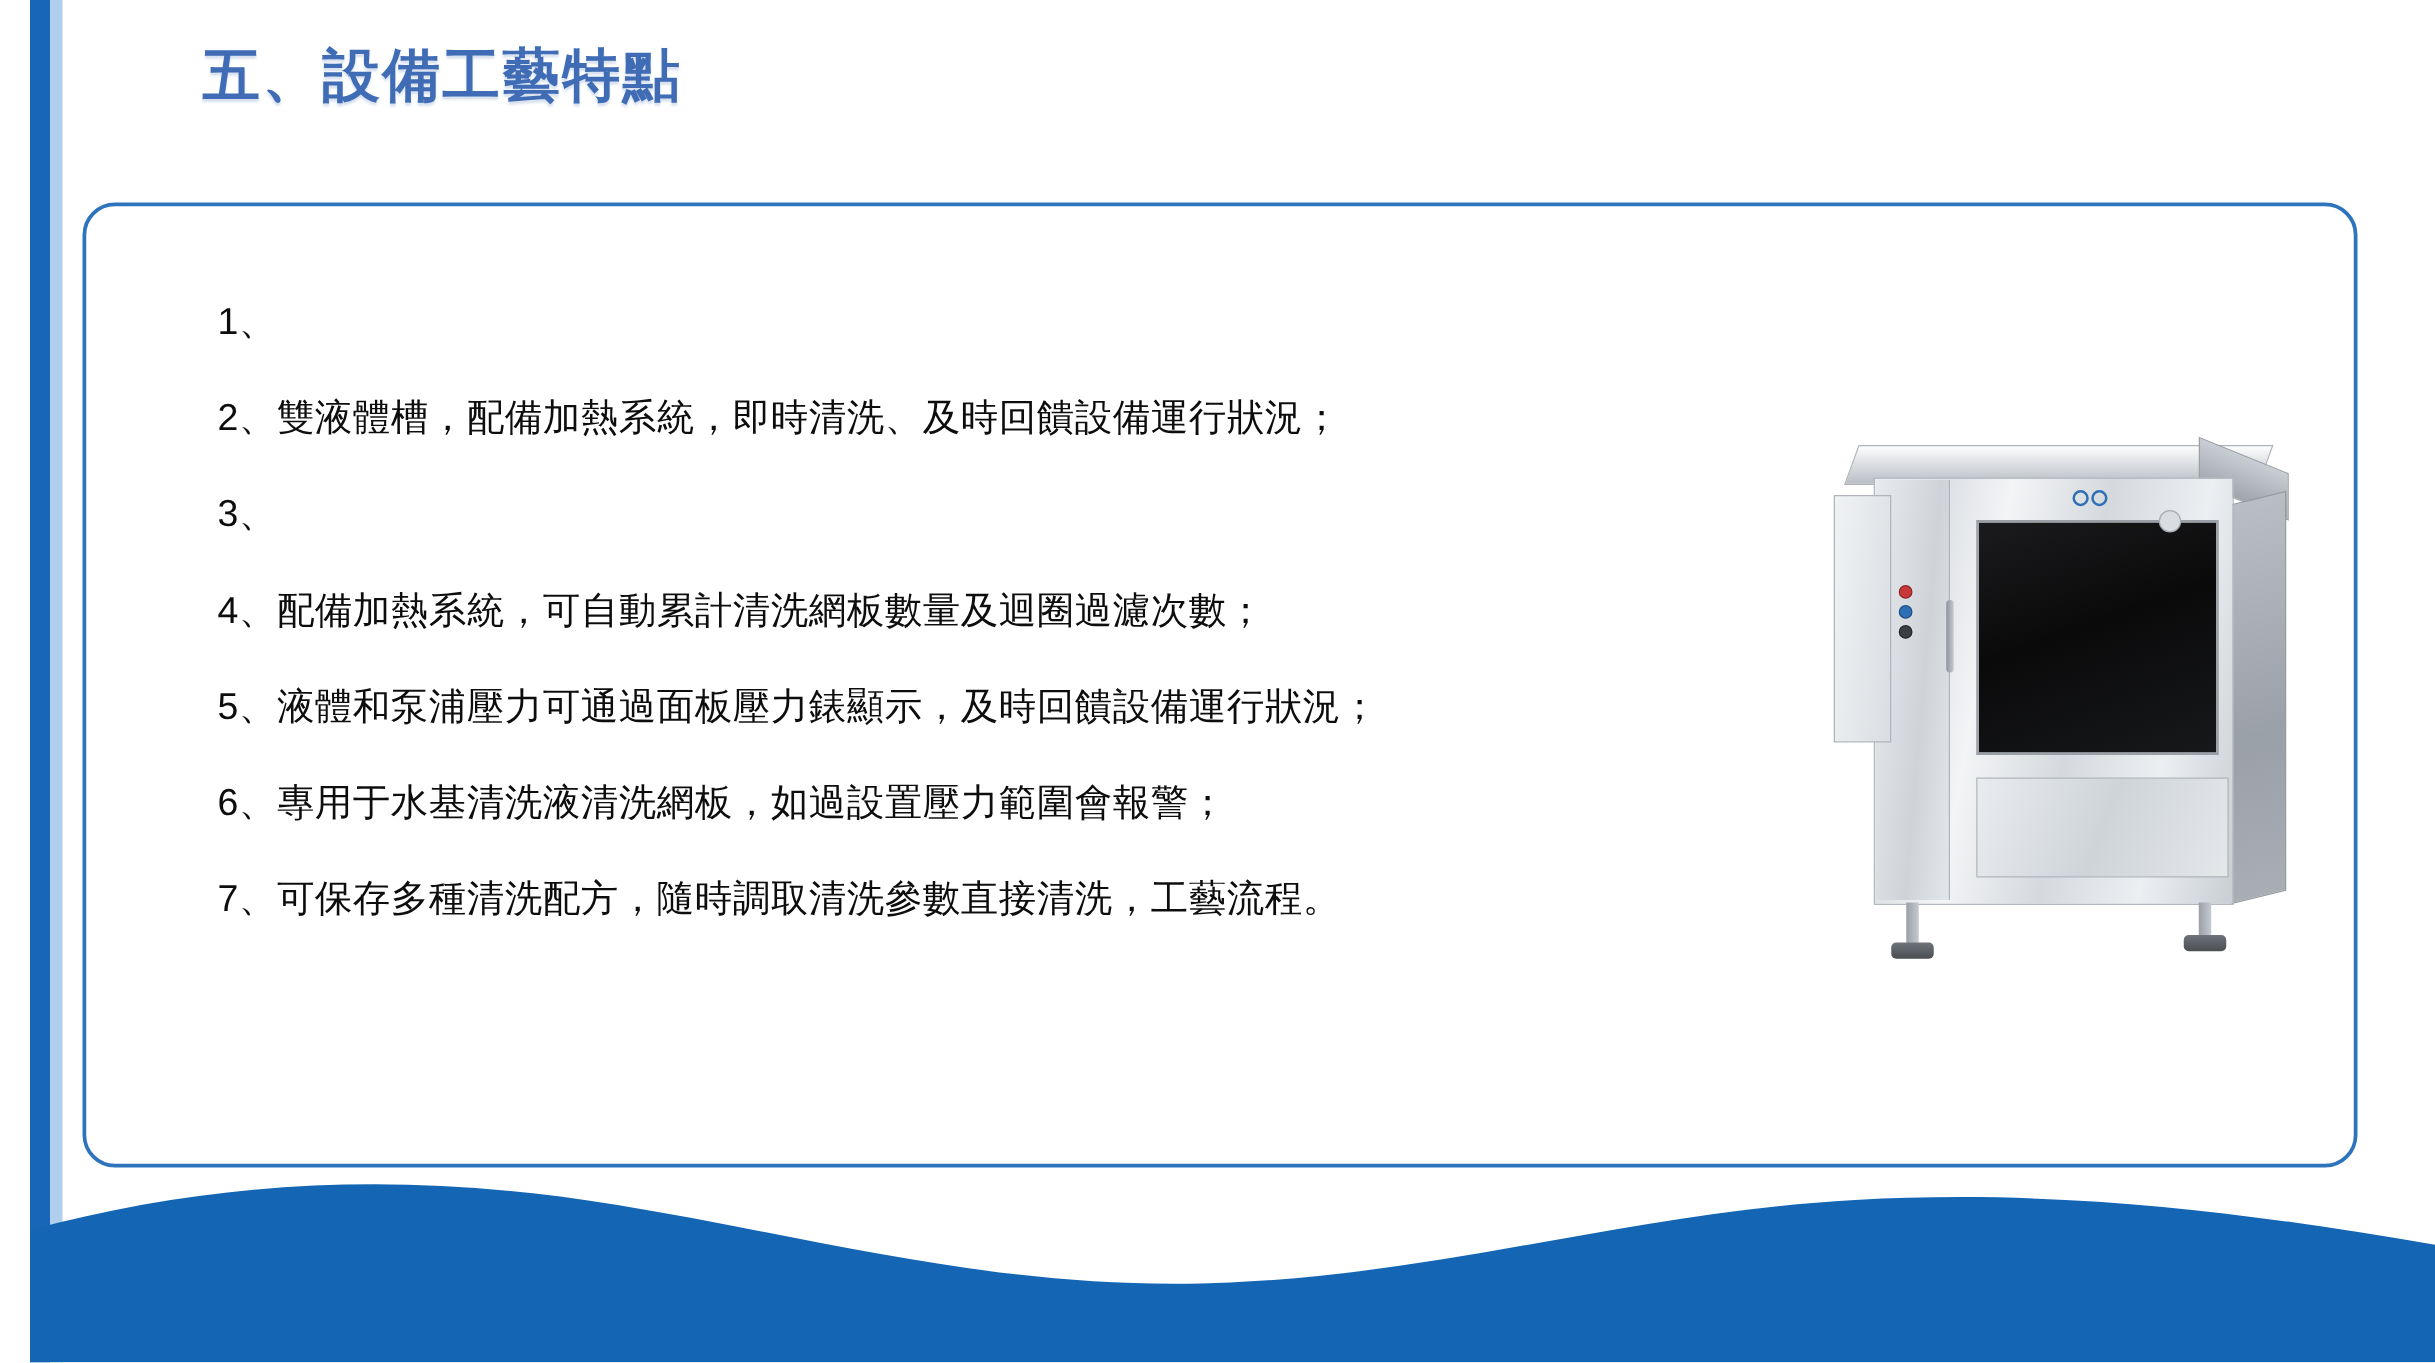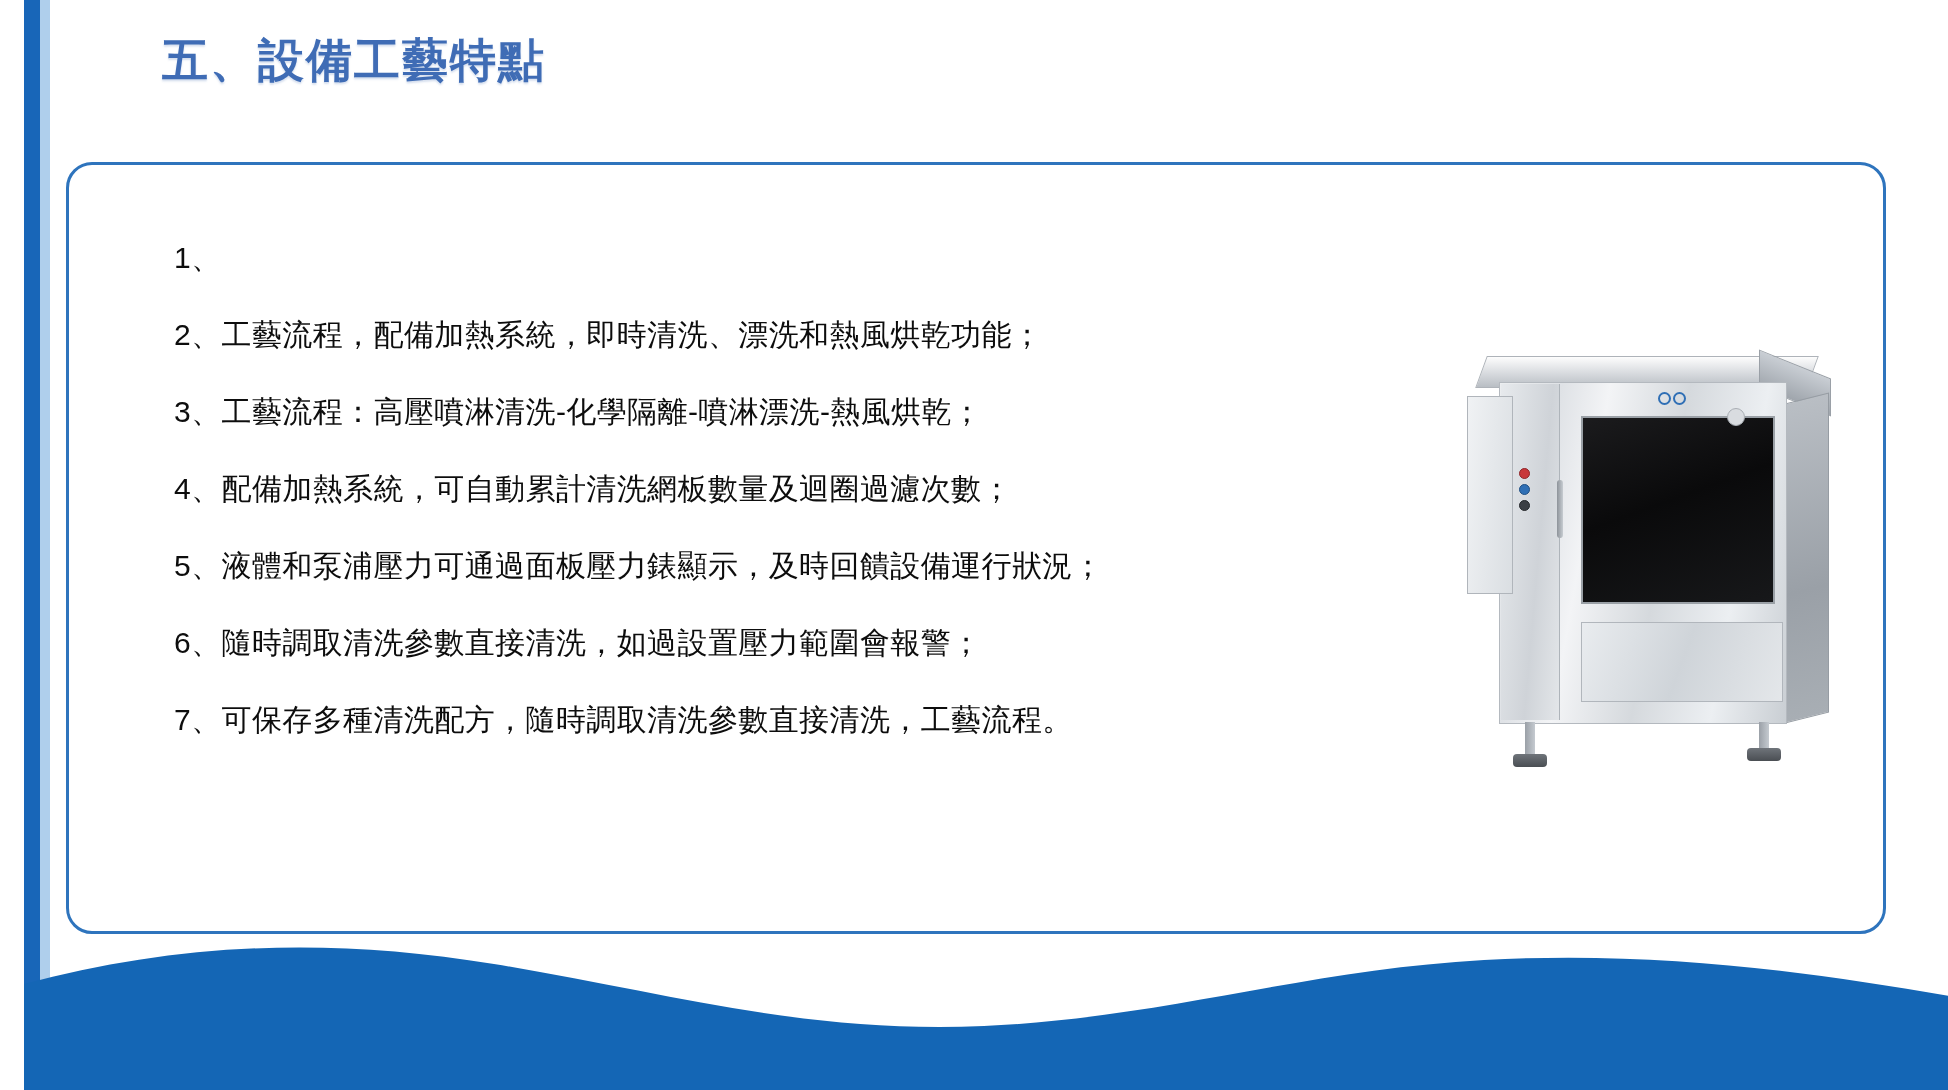--- a/index.html
+++ b/index.html
@@ -256,41 +256,40 @@
   <div class="card">
 
     <ul class="bullets">
 
       <li class="bullet">
         <span class="bullet-num">1、</span>
       </li>
 
       <li class="bullet">
         <span class="bullet-num">2、</span>
-        <span class="bullet-text">工藝流程，配備加熱系統，即時清洗、漂洗和熱風烘乾功能；</span>
+        <span class="bullet-text">雙液體槽，配備加熱系統，即時清洗、及時回饋設備運行狀況；</span>
       </li>
 
       <li class="bullet">
         <span class="bullet-num">3、</span>
-        <span class="bullet-text">工藝流程：高壓噴淋清洗-化學隔離-噴淋漂洗-熱風烘乾；</span>
       </li>
 
       <li class="bullet">
         <span class="bullet-num">4、</span>
         <span class="bullet-text">配備加熱系統，可自動累計清洗網板數量及迴圈過濾次數；</span>
       </li>
 
       <li class="bullet">
         <span class="bullet-num">5、</span>
         <span class="bullet-text">液體和泵浦壓力可通過面板壓力錶顯示，及時回饋設備運行狀況；</span>
       </li>
 
       <li class="bullet">
         <span class="bullet-num">6、</span>
-        <span class="bullet-text">隨時調取清洗參數直接清洗，如過設置壓力範圍會報警；</span>
+        <span class="bullet-text">專用于水基清洗液清洗網板，如過設置壓力範圍會報警；</span>
       </li>
 
       <li class="bullet">
         <span class="bullet-num">7、</span>
         <span class="bullet-text">可保存多種清洗配方，隨時調取清洗參數直接清洗，工藝流程。</span>
       </li>
 
     </ul>
 
     <div class="photo">

